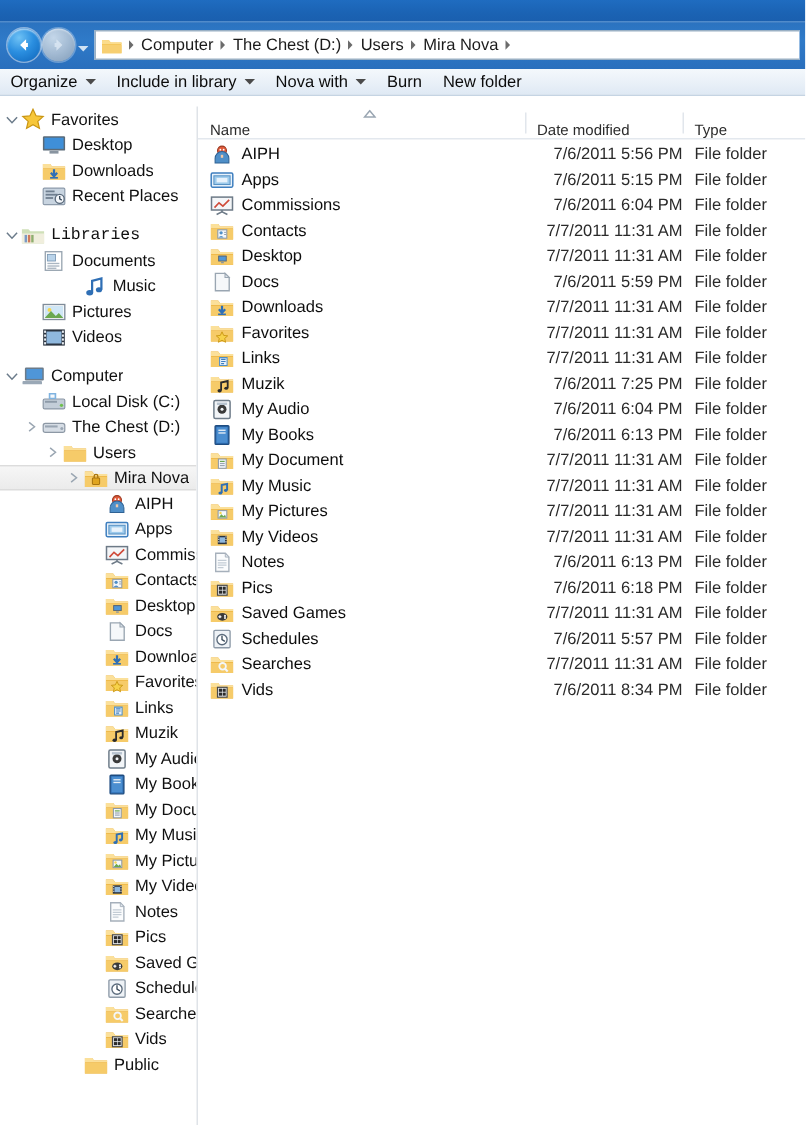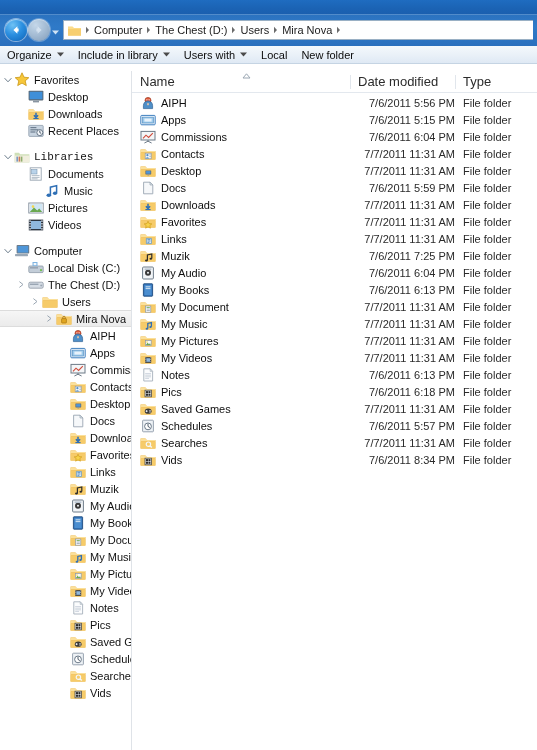--- a/index.html
+++ b/index.html
@@ -151,22 +151,22 @@
     display: flex; align-items: center; justify-content: center;
   }
   .colhead {
     position: absolute; left: 0; top: 0;
     width: 405px; height: 22px;
     display: flex; align-items: center;
     border-bottom: 1px solid #e3e8ee;
     box-sizing: border-box;
   }
   .col {
-    font-size: 13px; color: #2b2b2b;
-    height: 22px; display: flex; align-items: center;
+    font-size: 10px; color: #2b2b2b;
+    height: 22px; display: flex; align-items: flex-end;
     padding-left: 8px;
     box-sizing: border-box;
     position: relative;
   }
   .col + .col::before {
     content: ""; position: absolute; left: 0; top: 4px;
     width: 1px; height: 14px; background: #e1e6ec;
   }
   .col-name { width: 218px; }
   .col-date { width: 105px; }
@@ -273,29 +273,29 @@
       </div>
       <div class="tb-item">
         <span>Include in library</span>
         <span class="tb-caret">
           <svg width="7" height="5" viewBox="0 0 7 5">
             <path d="M0 0.6 L3.5 4.4 L7 0.6 Z" fill="#4a4a4a"></path>
           </svg>
         </span>
       </div>
       <div class="tb-item">
-        <span>Users with</span>
+        <span>Nova with</span>
         <span class="tb-caret">
           <svg width="7" height="5" viewBox="0 0 7 5">
             <path d="M0 0.6 L3.5 4.4 L7 0.6 Z" fill="#4a4a4a"></path>
           </svg>
         </span>
       </div>
       <div class="tb-item">
-        <span>Local</span>
+        <span>Burn</span>
       </div>
       <div class="tb-item">
         <span>New folder</span>
       </div>
     </div>
 
   <div class="sidebar" id="sidebar">
       <div class="sb-row" style="padding-left: 14px;">
         <span class="sb-chev" style="left: 3px;">
           <svg width="8" height="6" viewBox="0 0 8 6">
@@ -367,21 +367,21 @@
           <svg width="16" height="14" viewBox="0 0 16 14">
             <rect x="2.2" y="0.8" width="11" height="12.4" fill="#ffffff" stroke="#9aa6b2" stroke-width="0.9"></rect>
             <rect x="3.6" y="2.6" width="5.4" height="4.4" fill="#b9d3ea" stroke="#7d9ab5" stroke-width="0.6"></rect>
             <rect x="3.6" y="8.2" width="8" height="0.9" fill="#aab6c2"></rect>
             <rect x="3.6" y="9.9" width="8" height="0.9" fill="#aab6c2"></rect>
             <rect x="3.6" y="11.4" width="6" height="0.9" fill="#aab6c2"></rect>
           </svg>
         </span>
         <span class="sb-label">Documents</span>
       </div>
-      <div class="sb-row" style="padding-left: 44px;">
+      <div class="sb-row" style="padding-left: 28px; justify-content: center;">
         <span class="sb-ico">
           <svg width="16" height="14" viewBox="0 0 16 14">
             <path d="M6.4 11.2 L6.4 3.2 L12.6 1.6 L12.6 9.2" stroke="#2f6fb5" stroke-width="1.5" fill="none"></path>
             <ellipse cx="4.8" cy="11.2" rx="2.3" ry="1.8" fill="#2f6fb5"></ellipse>
             <ellipse cx="11" cy="9.2" rx="2.1" ry="1.7" fill="#2f6fb5"></ellipse>
           </svg>
         </span>
         <span class="sb-label">Music</span>
       </div>
       <div class="sb-row" style="padding-left: 28px;">
@@ -759,20 +759,30 @@
             <path d="M0.6 12.6 L15.4 12.6 L15.4 5.6 L0.6 5.6 Z" fill="#f6cb69"></path>
             <rect x="5" y="5.2" width="6.4" height="6.6" fill="#f6f9fc" stroke="#4a4a4a" stroke-width="0.8"></rect>
             <rect x="5.9" y="6.1" width="2.1" height="2.1" fill="#2b2b2b"></rect>
             <rect x="8.4" y="6.1" width="2.1" height="2.1" fill="#2b2b2b"></rect>
             <rect x="5.9" y="8.7" width="2.1" height="2.1" fill="#2b2b2b"></rect>
             <rect x="8.4" y="8.7" width="2.1" height="2.1" fill="#2b2b2b"></rect>
           </svg>
         </span>
         <span class="sb-label">Vids</span>
       </div>
+      <div class="sb-row" style="padding-left: 56px;">
+        <span class="sb-ico">
+          <svg width="16" height="14" viewBox="0 0 16 14">
+            <path d="M0.6 2.4 L5.4 2.4 L6.7 4 L15.4 4 L15.4 12.6 L0.6 12.6 Z" fill="#e8a82e"></path>
+            <path d="M0.6 2.4 L5.4 2.4 L6.7 4 L15.4 4 L15.4 5.4 L0.6 5.4 Z" fill="#fbe09a"></path>
+            <path d="M0.6 12.6 L15.4 12.6 L15.4 5.6 L0.6 5.6 Z" fill="#f6cb69"></path>
+          </svg>
+        </span>
+        <span class="sb-label">Public</span>
+      </div>
     </div>
   <div class="sb-divider"></div>
 
   <div class="content">
     <div class="sortcaret">
       <svg width="9" height="6" viewBox="0 0 9 6">
         <path d="M4.5 0.8 L8 5 L1 5 Z" fill="none" stroke="#9aa6b2" stroke-width="1"></path>
       </svg>
     </div>
     <div class="colhead" id="colhead">

